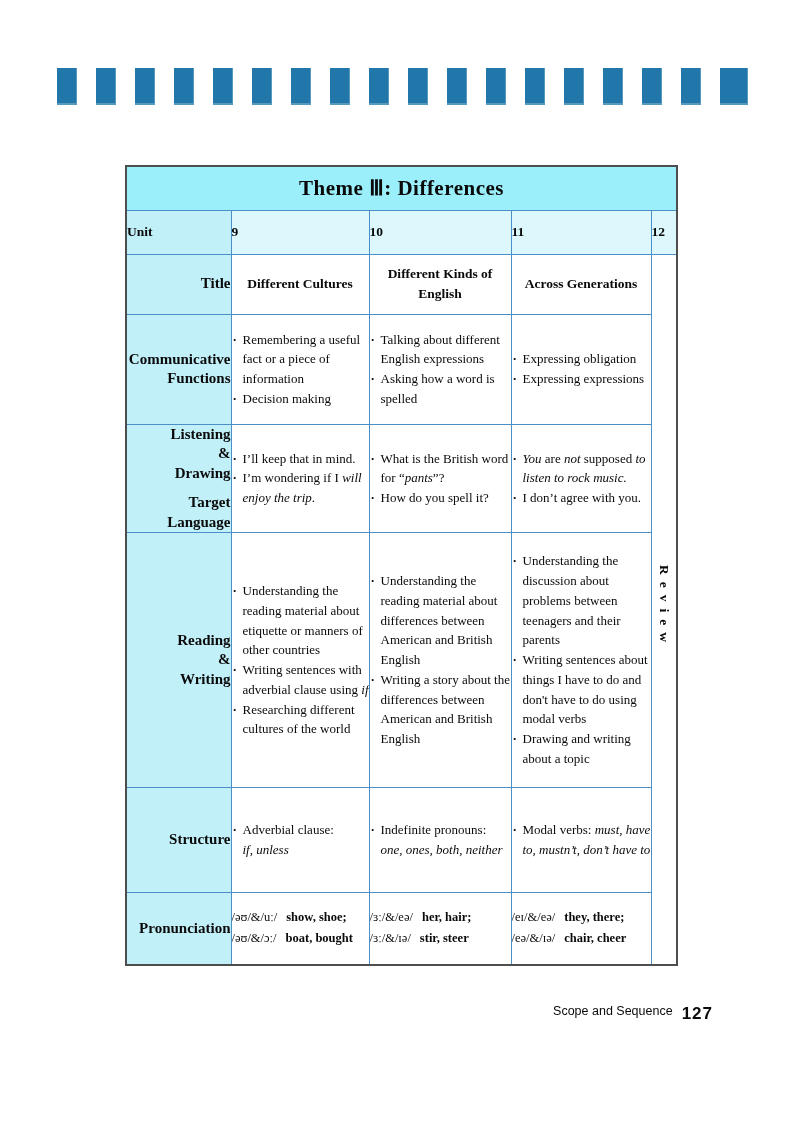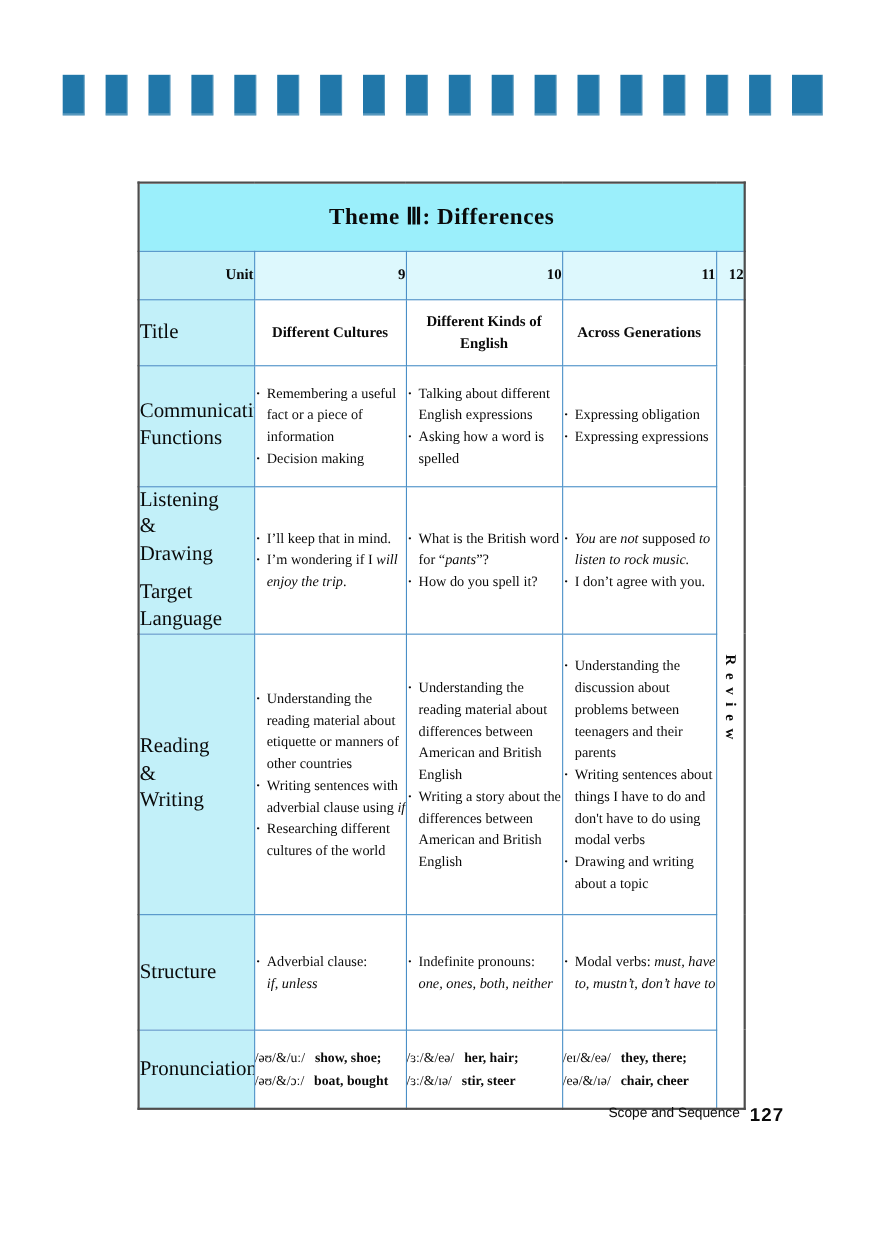--- a/index.html
+++ b/index.html
@@ -28,22 +28,22 @@
     border:2.5px solid var(--border-outer);
   }
   table.scope td{
     border:1.5px solid var(--border-inner);
     padding:0;vertical-align:middle;overflow:hidden;
   }
   td.theme-cell{
     background:var(--header-bg);text-align:center;
     font-weight:bold;font-size:21px;letter-spacing:.5px;
   }
-  tr.units td{background:var(--unit-bg);text-align:right;font-weight:bold;font-size:13.5px;}
-  td.lab{background:var(--label-bg);text-align:left;font-weight:normal;font-size:19px;line-height:1.3;}
+  tr.units td{background:var(--unit-bg);text-align:left;font-weight:bold;font-size:13.5px;}
+  td.lab{background:var(--label-bg);text-align:right;font-weight:bold;font-size:15px;line-height:1.3;}
   td.lab .gap{display:block;margin-top:10px;}
   td.lab span{display:block;}
   tr.units td.lab{background:var(--label-bg);}
   td.body{
     background:#ffffff;vertical-align:top;
     padding:9px 4px 4px 9px;font-size:13px;line-height:1.52;
   }
   td.title-cell{background:#ffffff;text-align:center;font-weight:bold;font-size:13.5px;line-height:1.5;padding:2px 6px;}
   .item{display:block;padding-left:11px;position:relative;}
   .blt{position:absolute;left:1px;top:0;font-weight:bold;}
@@ -94,21 +94,21 @@
 <table class="scope">
   <colgroup>
     <col style="width:105px">
       <col style="width:138px">
       <col style="width:142px">
       <col style="width:140px">
       <col style="width:26px">
   </colgroup>
 
   <tbody>
-      <tr style="height:62px">
+      <tr style="height:44px">
     <td class="theme-cell" colspan="5">Theme Ⅲ: Differences</td>
   </tr>
 
   <tr class="units" style="height:44px">
     <td class="lab">Unit</td>
     <td>9</td>
     <td>10</td>
     <td>11</td>
     <td>12</td>
   </tr>

